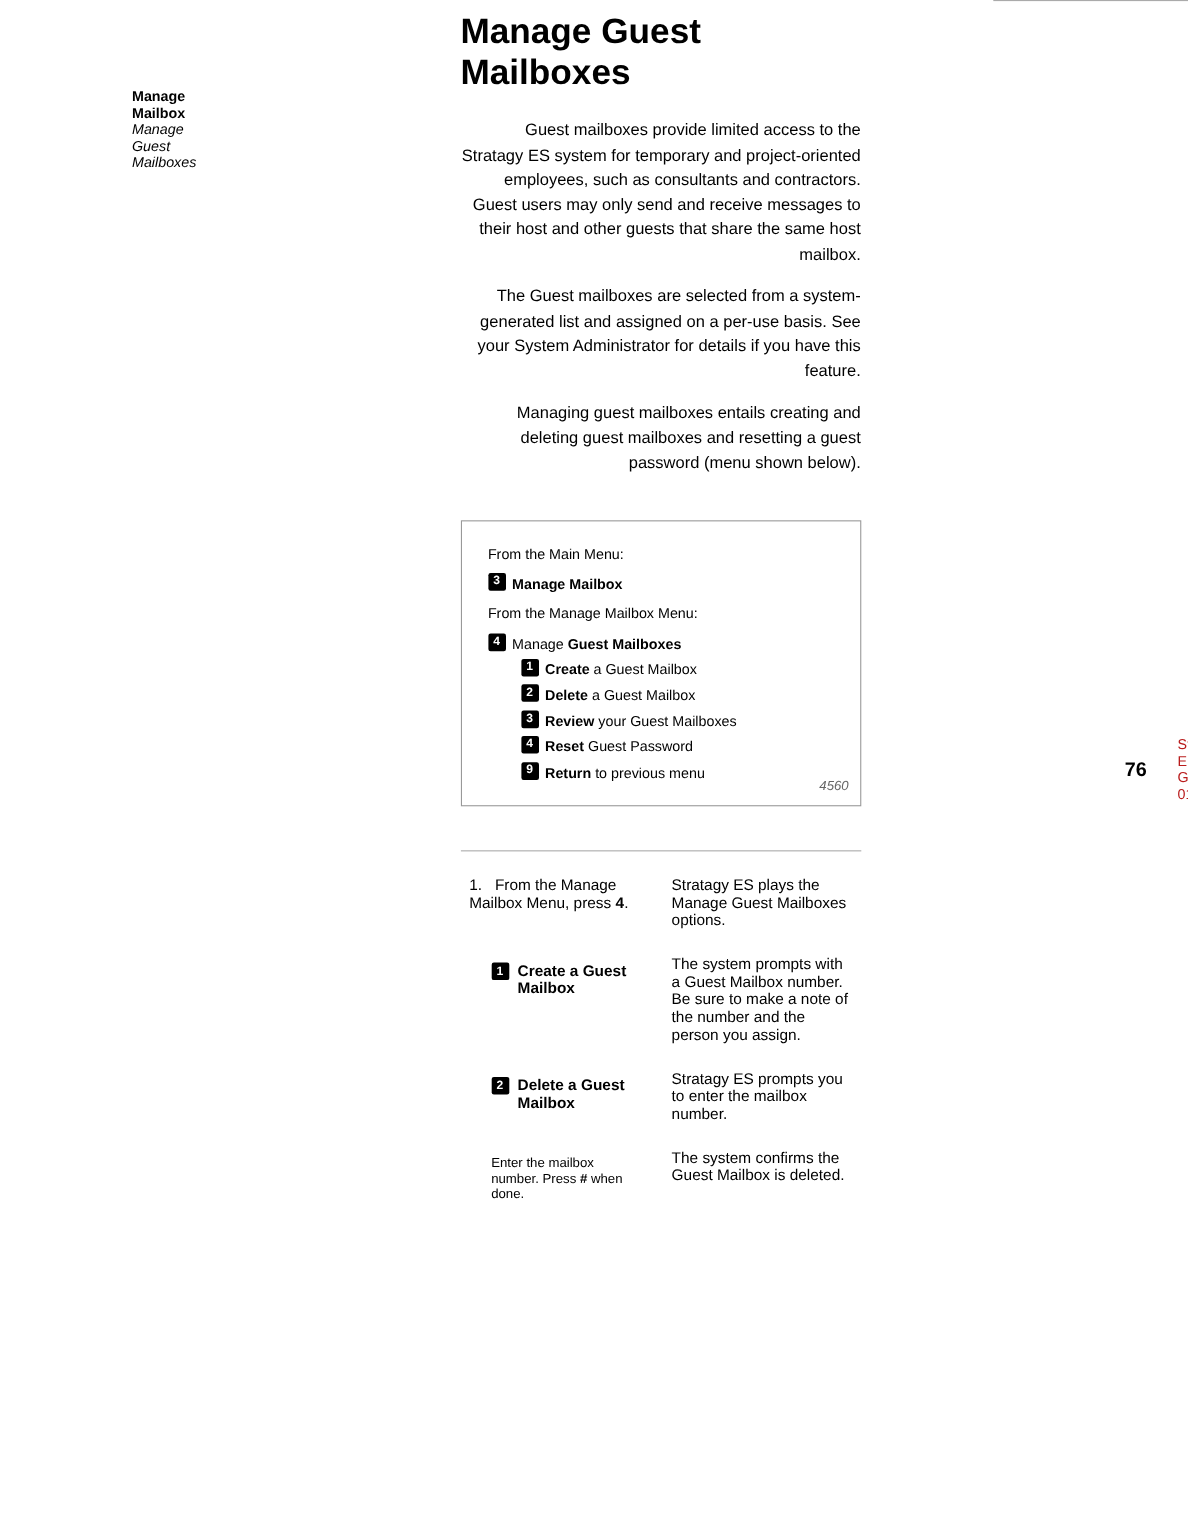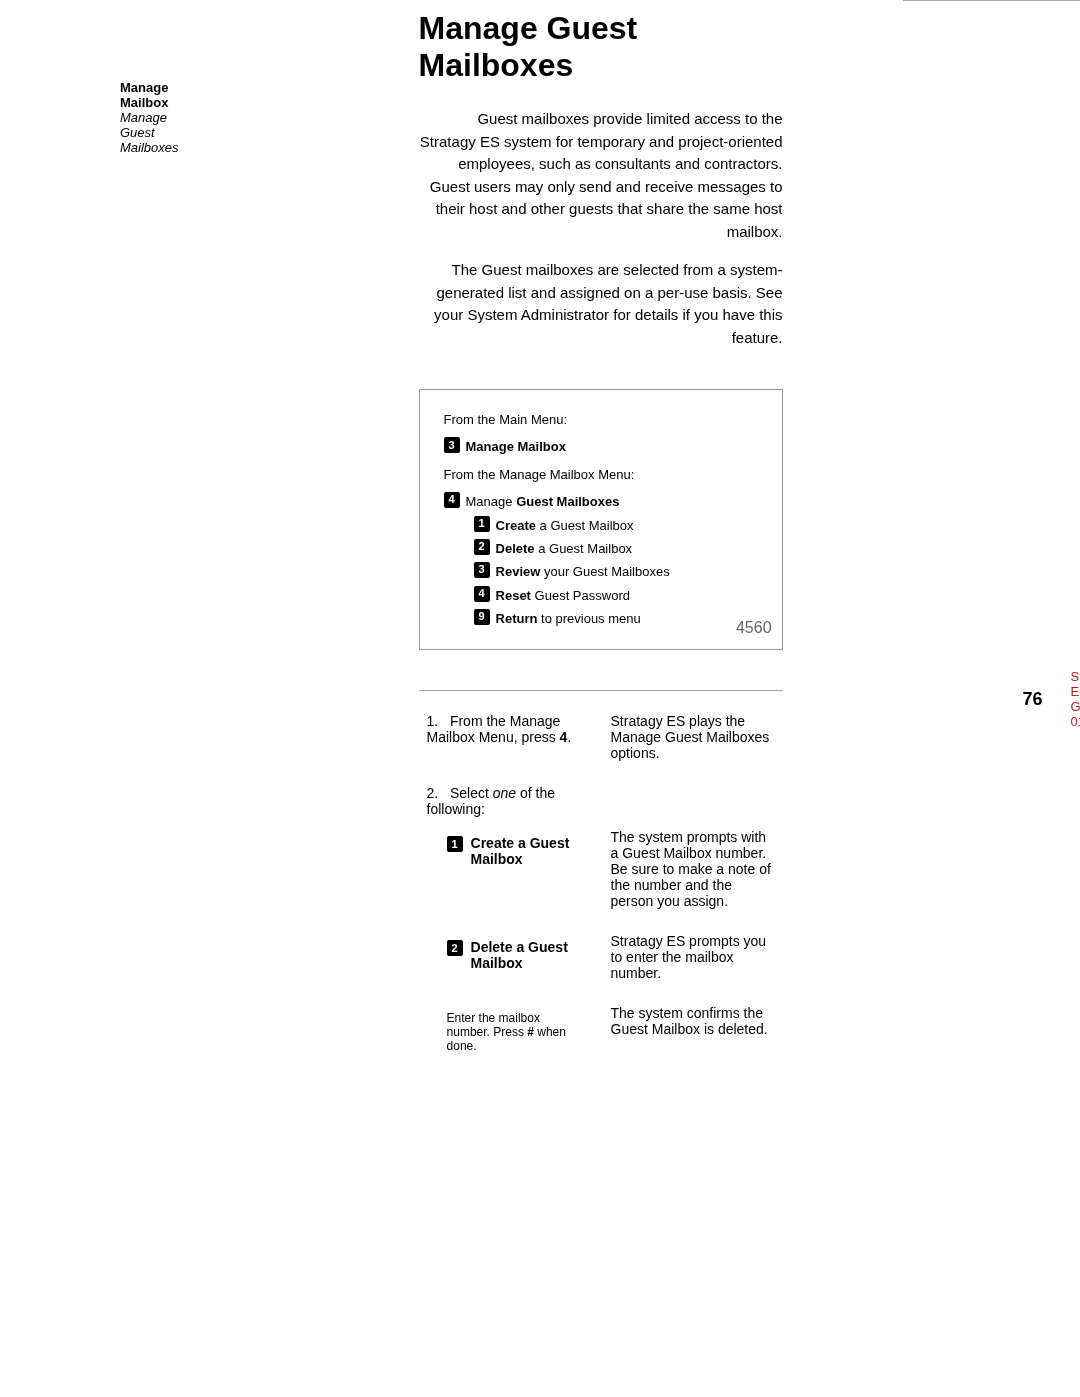--- a/index.html
+++ b/index.html
@@ -112,22 +112,23 @@
     }
 
     .menu-diagram .sub-items {
       margin-left: 30px;
     }
 
     .diagram-number {
       position: absolute;
       bottom: 6px;
       right: 10px;
-      font-size: 16px;
+      font-size: 12px;
       color: #666;
+      font-style: italic;
     }
 
     
     .hr-line {
       border: none;
       border-top: 1px solid #aaa;
       margin: 16px 0;
     }
 
     
@@ -224,20 +225,21 @@
     <div class="breadcrumb-top">Manage Mailbox</div>
     <div class="breadcrumb-sub">Manage Guest Mailboxes</div>
   </div>
 
   <div class="main-content">
 
     <h1 class="page-title">Manage Guest Mailboxes</h1>
 
     <p class="body-para">Guest mailboxes provide limited access to the Stratagy ES system for temporary and project-oriented employees, such as consultants and contractors. Guest users may only send and receive messages to their host and other guests that share the same host mailbox.</p>
     <p class="body-para">The Guest mailboxes are selected from a system-generated list and assigned on a per-use basis. See your System Administrator for details if you have this feature.</p>
+    <p class="body-para">Managing guest mailboxes entails creating and deleting guest mailboxes and resetting a guest password (menu shown below).</p>
 
     <div class="menu-diagram">
       <div class="from-main">From the Main Menu:</div>
       <div class="menu-item">
         <span class="num-badge">3</span>
         <span class="menu-label"><strong>Manage Mailbox</strong></span>
       </div>
       <div class="from-main" style="margin-top:4px;">From the Manage Mailbox Menu:</div>
       <div class="menu-item">
         <span class="num-badge">4</span>
@@ -278,27 +280,20 @@
             <td class="step-col">
               <span class="step-number">1.&nbsp;&nbsp;</span>
               <span>From the Manage Mailbox Menu, press <strong>4</strong>.</span>
             </td>
             <td class="result-col">Stratagy ES plays the Manage Guest Mailboxes options.</td>
           </tr>
           <tr class="row-spacer">
               <td colspan="2"></td>
             </tr>
 
-          <tr>
-            <td class="step-col">
-              <span class="step-number">2.&nbsp;&nbsp;</span>
-              <span>Select <em>one</em> of the following:</span>
-            </td>
-            <td class="result-col"></td>
-          </tr>
 
           <tr>
             <td class="step-col">
               <div class="sub-step">
                 <span class="num-badge">1</span>
                 <span><strong>Create a Guest Mailbox</strong></span>
               </div>
             </td>
             <td class="result-col">The system prompts with a Guest Mailbox number. Be sure to make a note of the number and the person you assign.</td>
           </tr>

